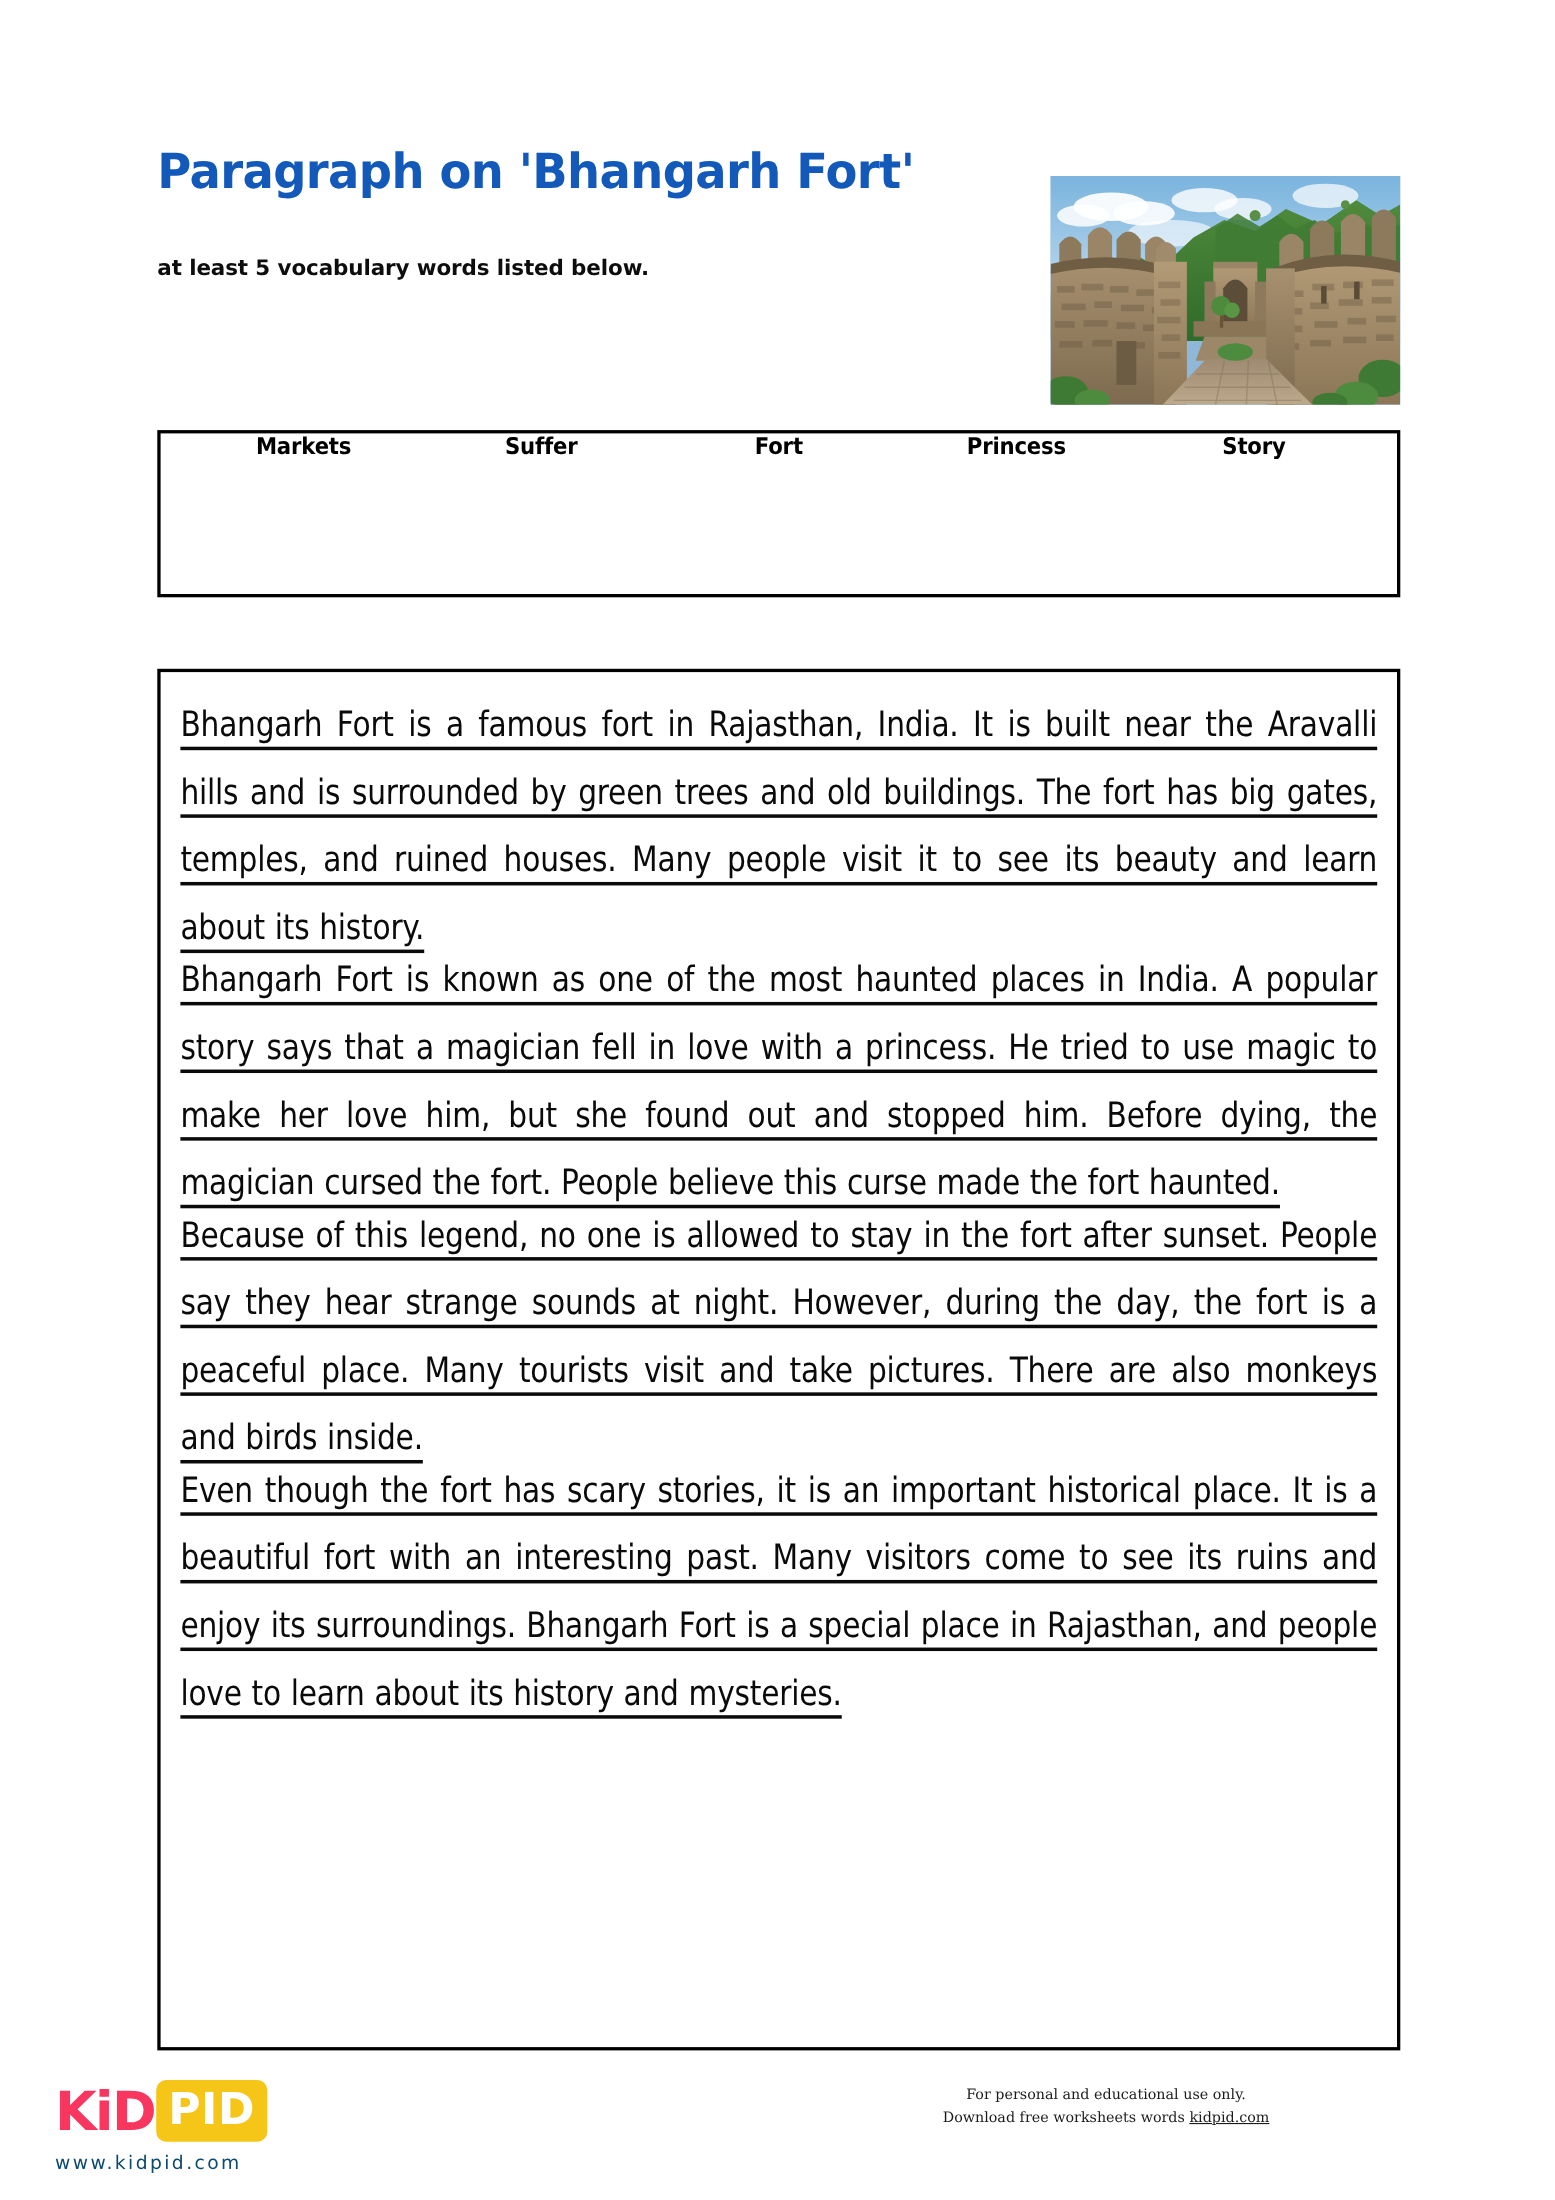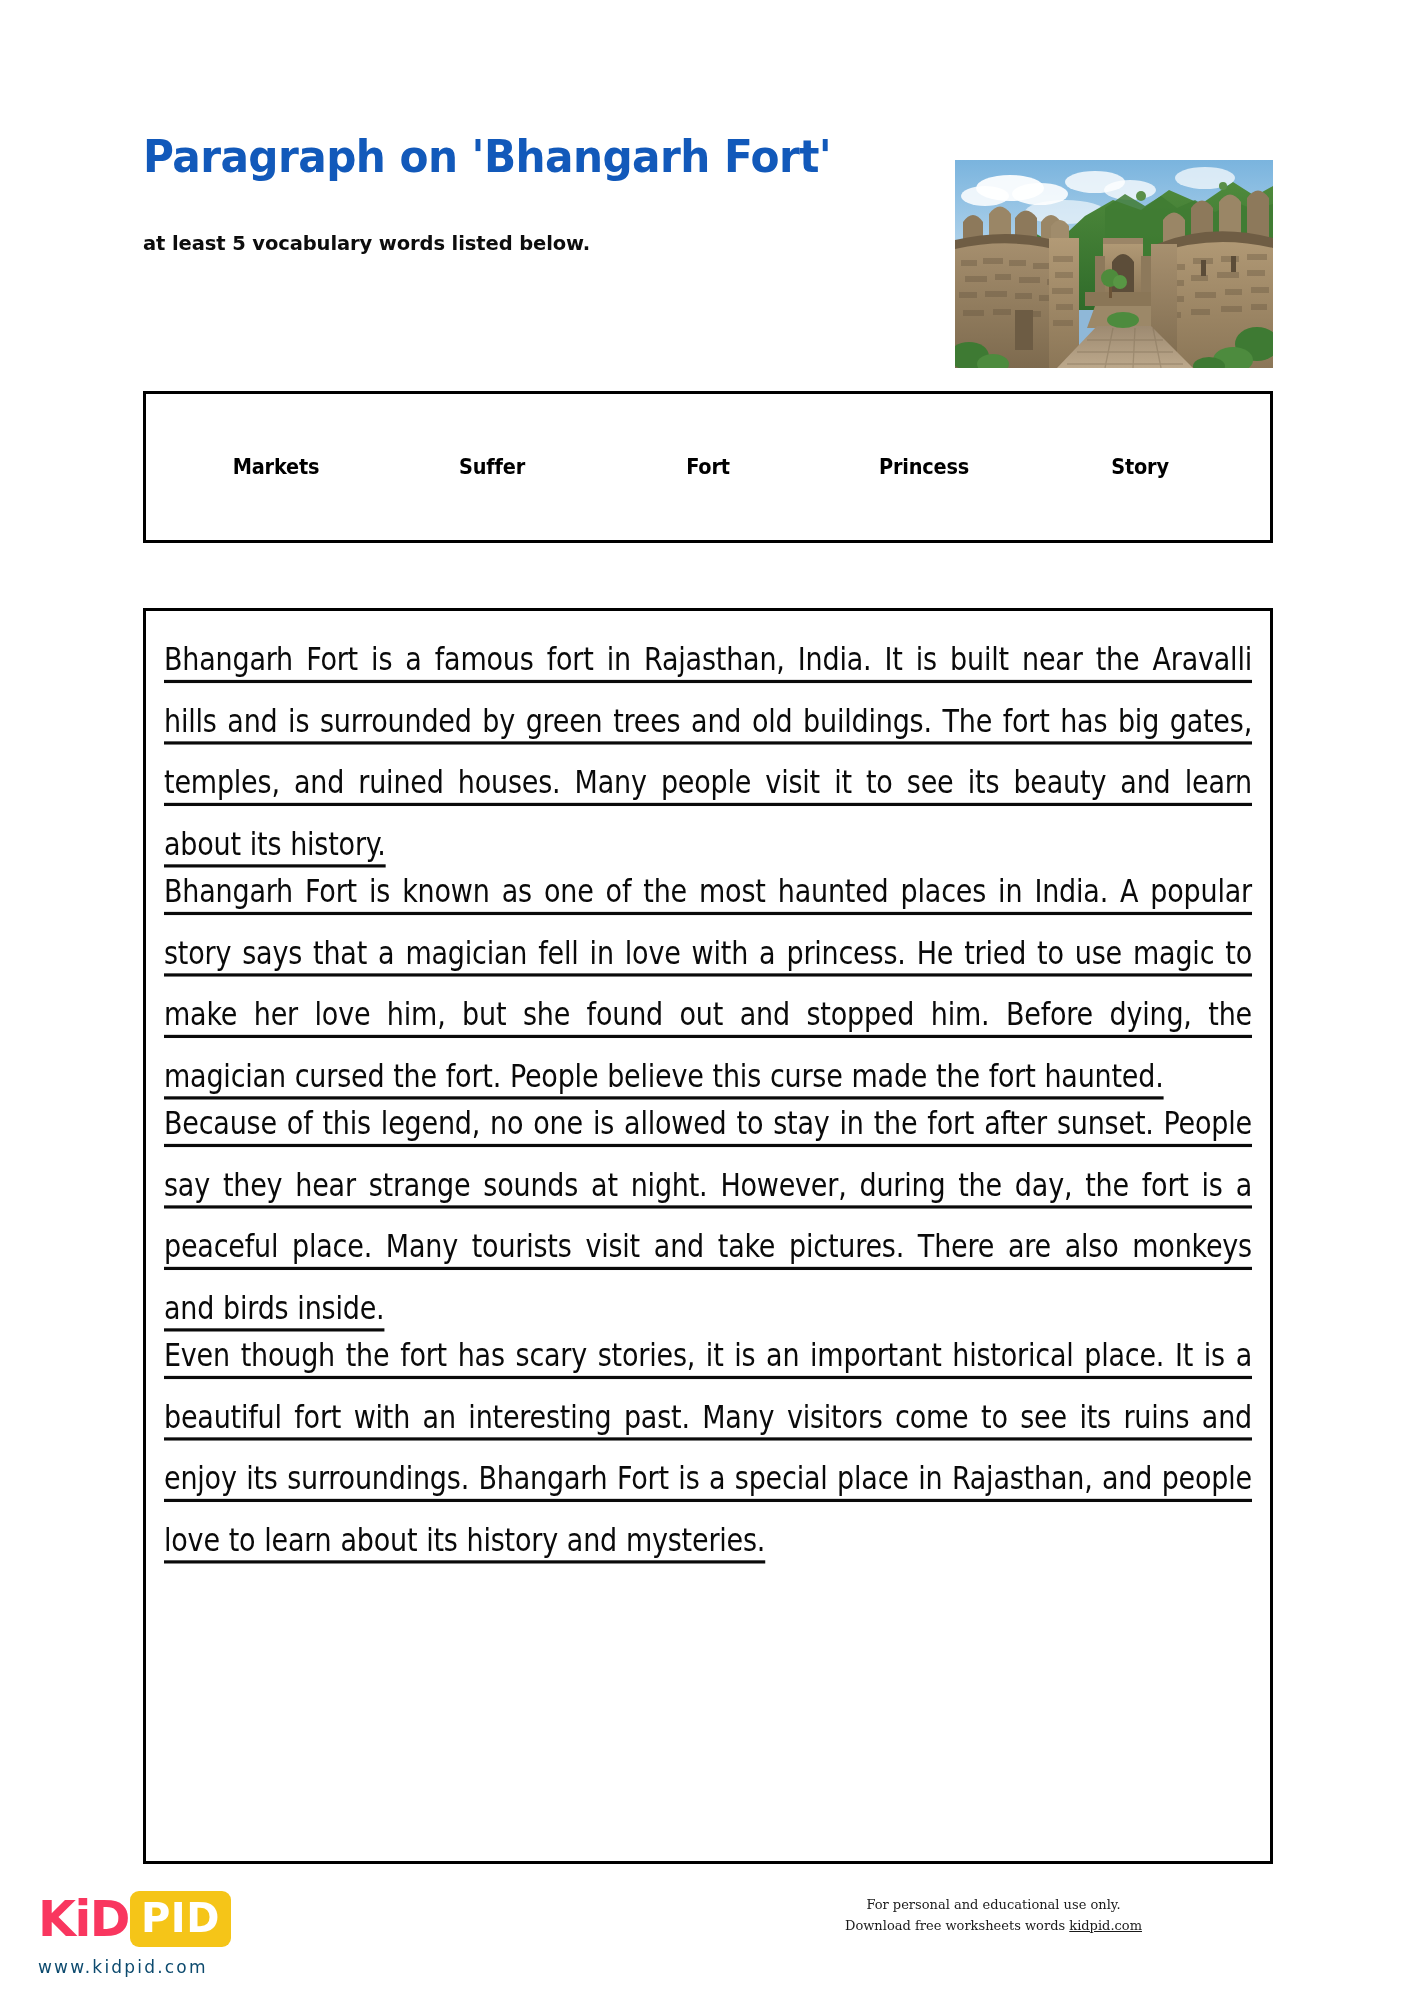--- a/index.html
+++ b/index.html
@@ -72,21 +72,21 @@
 
   
   .vocab-box {
     position: absolute;
     left: 143px;
     top: 391px;
     width: 1130px;
     height: 152px;
     border: 3px solid #000000;
     display: flex;
-    flex-direction: column;
+    flex-direction: row;
     justify-content: center;
     padding: 0 22px;
   }
 
   .vocab-row {
     display: flex;
     width: 100%;
   }
   .vocab-row + .vocab-row { margin-top: 24px; }
 
@@ -126,21 +126,21 @@
     text-decoration-color: #0a0a0a;
     letter-spacing: -0.2px;
     word-spacing: 0.5px;
     transform: scaleY(1.06);
     transform-origin: top left;
   }
 
   
   .footer {
     position: absolute;
-    left: 0;
+    left: 12px;
     top: 1880px;
     width: 1186px;
     height: 120px;
   }
 
   .logo-wrap {
     position: absolute;
     left: 38px;
     top: 8px;
   }

